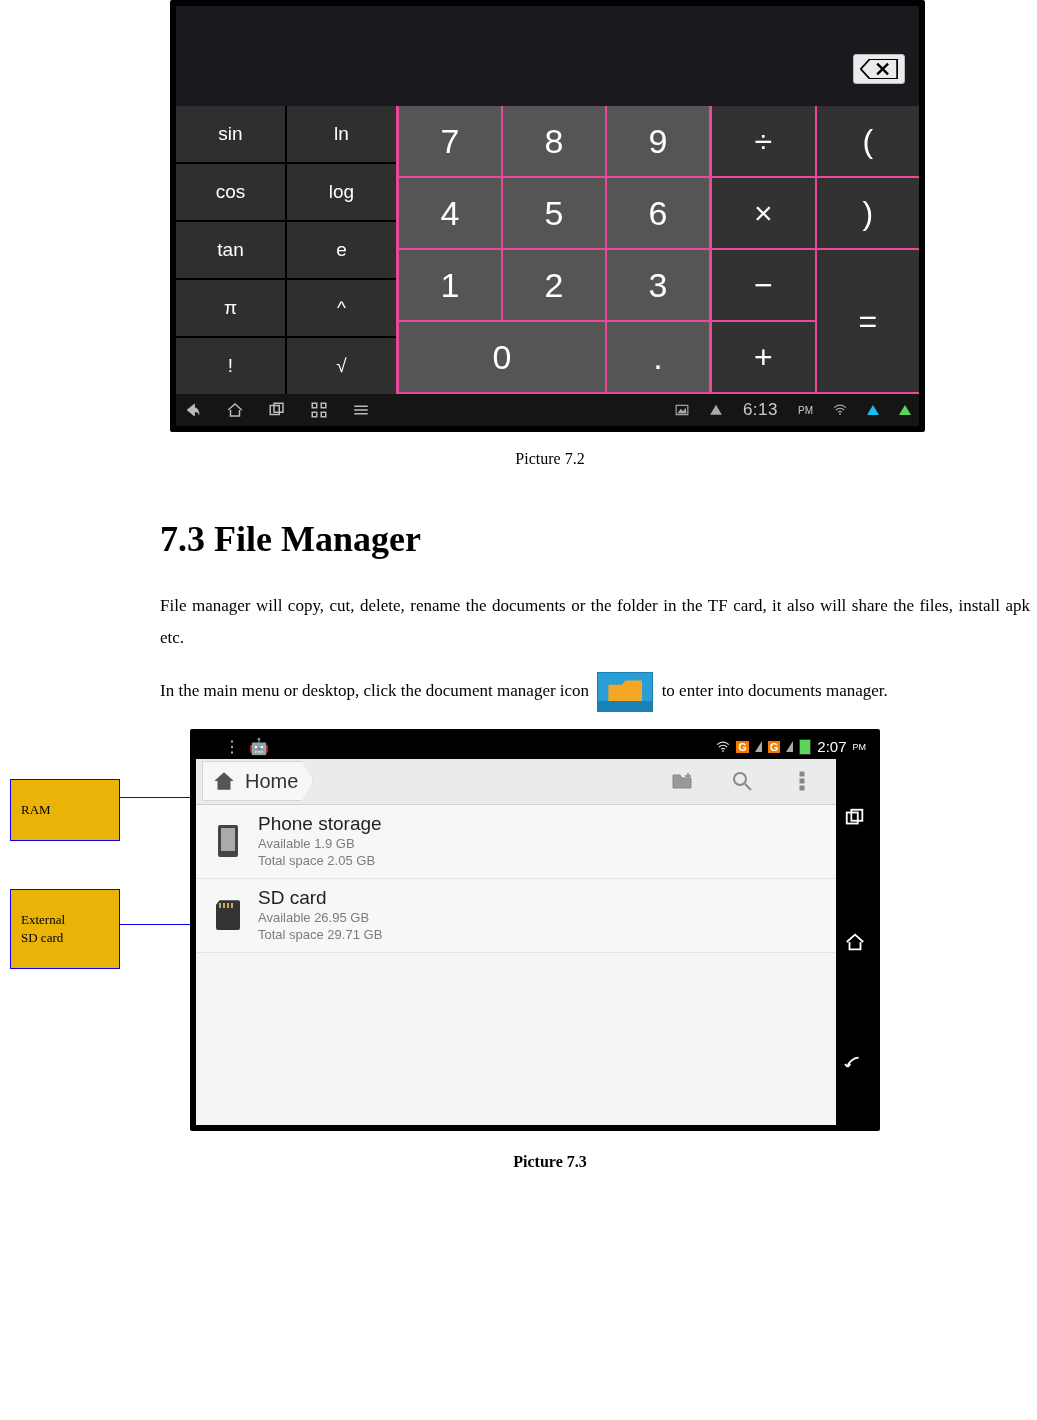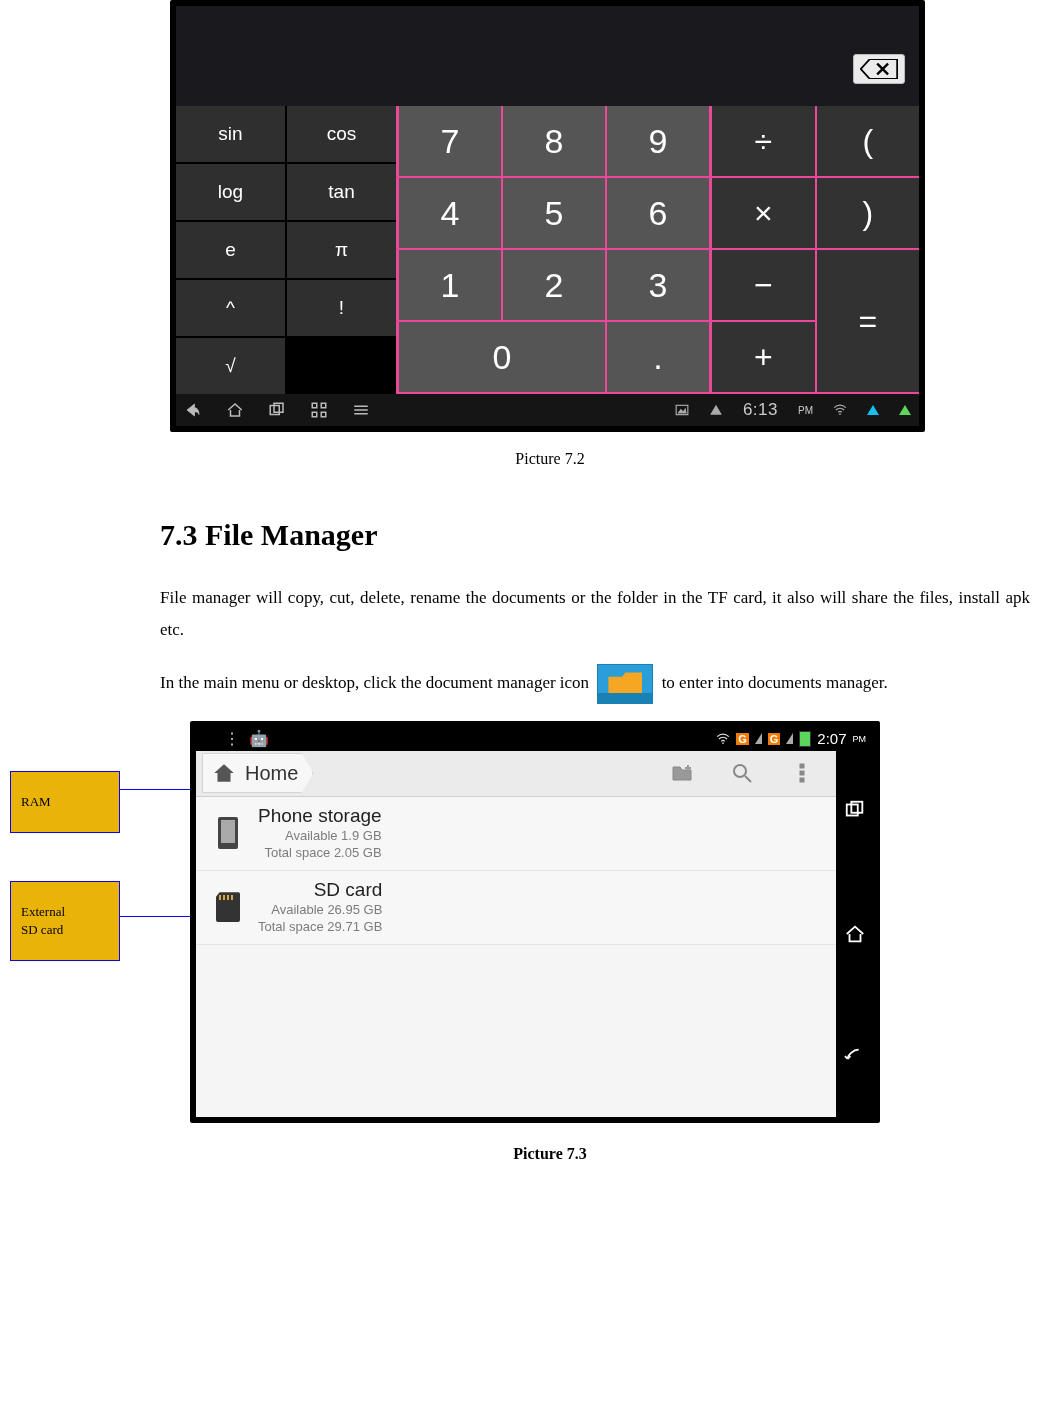--- a/index.html
+++ b/index.html
@@ -143,21 +143,21 @@
     text-align: center;
     font-weight: normal;
     font-size: 16px;
     margin-top: 18px;
     margin-bottom: 50px;
     margin-left: 160px;
     width: 780px;
   }
   .section-heading {
     font-family: "Times New Roman", Times, serif;
-    font-size: 30px;
+    font-size: 36px;
     font-weight: bold;
     margin: 30px 0 30px 0;
   }
   .para {
     font-size: 17px;
     line-height: 1.9;
     text-align: justify;
   }
   .para .inline-icon {
     display: inline-block;
@@ -253,21 +253,20 @@
   .fm-actions svg{ width:24px; height:24px; fill:#888; stroke:#888;}
   .fm-list{ background:#f5f5f5; min-height:320px;}
   .fm-item{
     display:flex;
     align-items:center;
     gap:14px;
     padding:8px 16px;
     border-bottom:1px solid #e4e4e4;
     font-family: Arial, sans-serif;
     background:#f7f7f7;
-    text-align:right;
   }
   .fm-item .icon-box{ width:32px; height:42px; display:flex; align-items:center; justify-content:center;}
   .fm-item .phone-icon{ width:20px; height:32px; background:#444; border-radius:2px; position:relative;}
   .fm-item .phone-icon::after{content:""; position:absolute; left:3px; top:3px; right:3px; bottom:6px; background:#aaa;}
   .fm-item .sd-icon{ width:24px; height:30px; background:#333; border-radius:2px; position:relative; clip-path: polygon(0 15%, 15% 0, 100% 0, 100% 100%, 0 100%);}
   .fm-item .sd-icon::after{content:""; position:absolute; left:3px; top:3px; width:16px; height:5px;
     background: repeating-linear-gradient(90deg,#d4a84a 0 2px, #333 2px 4px);}
   .fm-item .info .title{ font-size:19px; color:#222;}
   .fm-item .info .sub{ font-size:13px; color:#7c7c7c; line-height:1.35;}
 
@@ -306,20 +305,21 @@
       <div class="backspace">
         <svg viewBox="0 0 40 22">
           <path d="M10 0 L40 0 L40 22 L10 22 L0 11 Z" fill="none" stroke="#000" stroke-width="2"></path>
           <path d="M18 5 L30 17 M30 5 L18 17" stroke="#000" stroke-width="2.6"></path>
         </svg>
       </div>
     </div>
     <div class="calc-body">
       <div class="fn-col">
         <div class="key">sin</div>
+        <div class="key">ln</div>
         <div class="key">cos</div>
         <div class="key">log</div>
         <div class="key">tan</div>
         <div class="key">e</div>
         <div class="key">π</div>
         <div class="key">^</div>
         <div class="key">!</div>
         <div class="key">√</div>
       </div>
       <div class="num-col">

